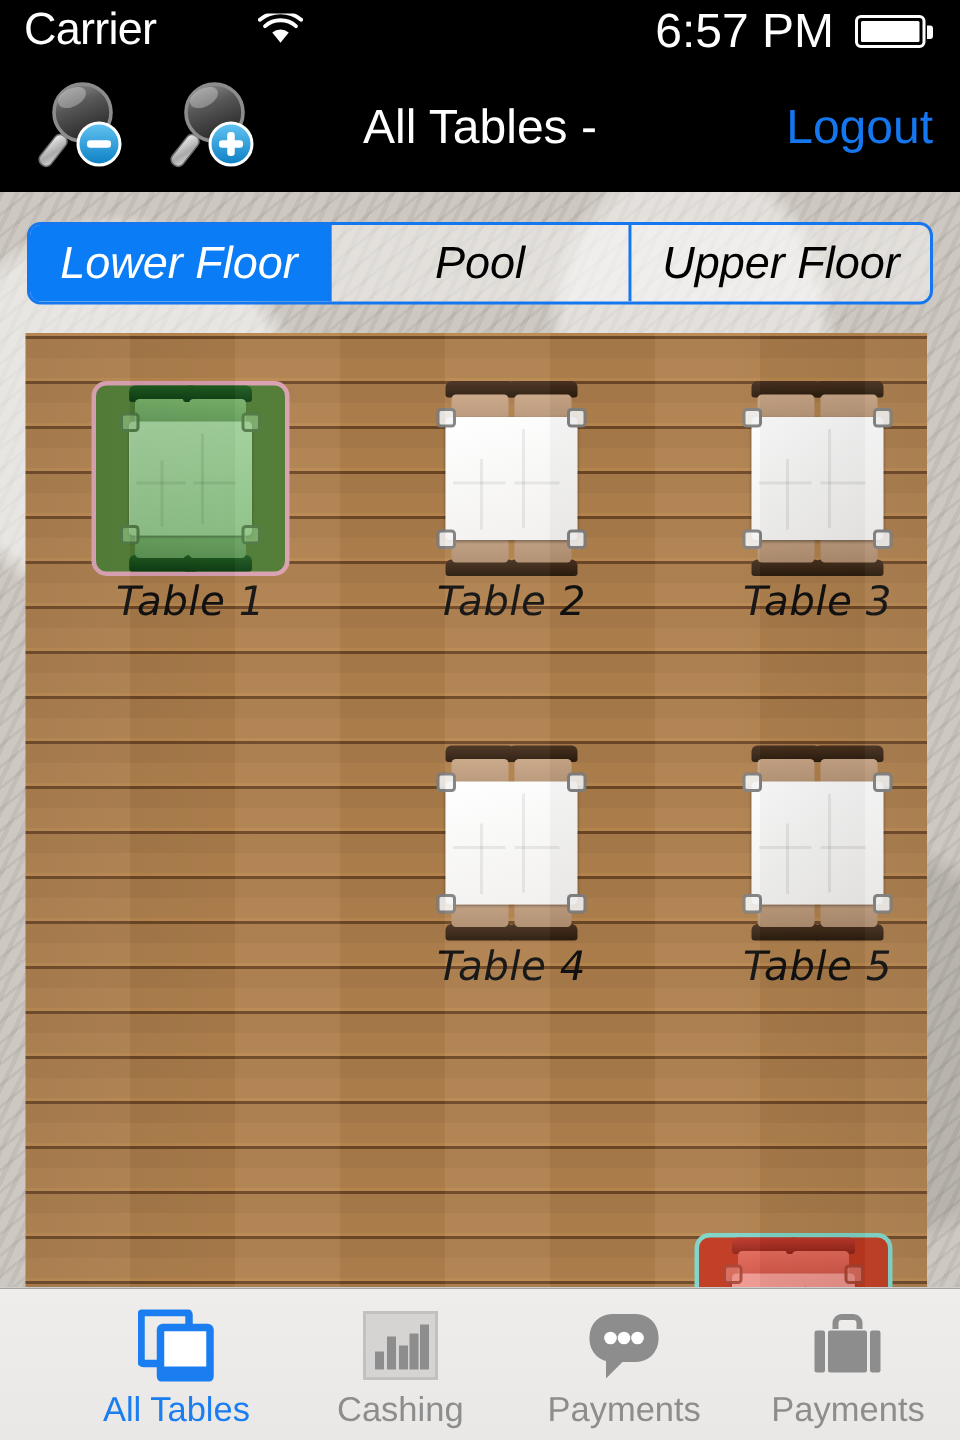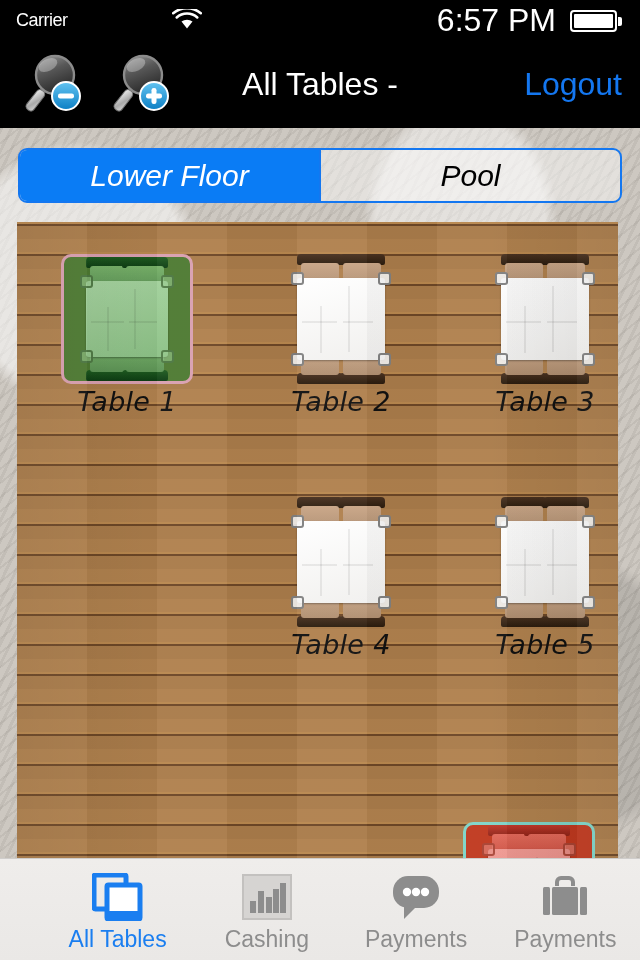--- a/index.html
+++ b/index.html
@@ -10,21 +10,21 @@
   }
   #screen { position:relative; width:640px; height:960px; overflow:hidden; }
 
   
   #status-bar {
     position:absolute; left:0; top:0; width:640px; height:40px;
     background:#000; color:#fff;
   }
   #status-carrier {
     position:absolute; left:16px; top:4px;
-    font-size:18px; letter-spacing:-0.5px; line-height:32px;
+    font-size:30px; letter-spacing:-0.5px; line-height:32px;
   }
   #wifi-icon { position:absolute; left:172px; top:9px; width:30px; height:22px; }
   #status-time {
     position:absolute; left:0; top:4px; width:556px; text-align:right;
     font-size:32px; line-height:32px; font-weight:400;
   }
   #battery-icon { position:absolute; right:18px; top:10px; width:52px; height:22px; }
   #battery-body {
     position:absolute; left:0; top:0; width:47px; height:22px;
     border:2px solid #fff; border-radius:4px; background:transparent;
@@ -239,20 +239,21 @@
   </svg>
 
   <div id="logout-button">Logout</div>
   <div id="nav-title">All Tables -</div>
 
   <div id="content">
 
     <div id="floor-segmented">
       <div class="segment selected">Lower Floor</div>
       <div class="segment">Pool</div>
+      <div class="segment">Upper Floor</div>
     </div>
 
     <div id="floor-plan">
 
       <div class="table-unit" style="left:44px; top:32px; width:132px;">
         <div class="table-graphic t-green selected" style="border-color:#d9a0b0;">
           <div class="chair top left">
               <div class="back"></div>
               <div class="seat"></div>
             </div>

